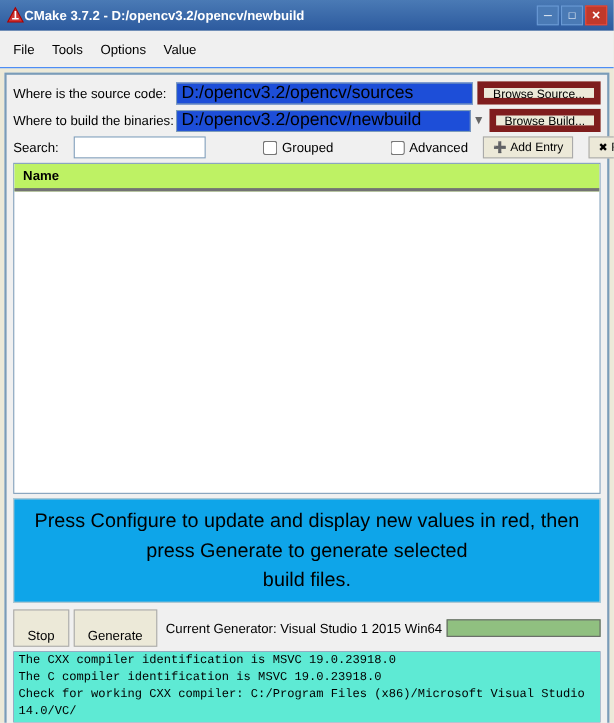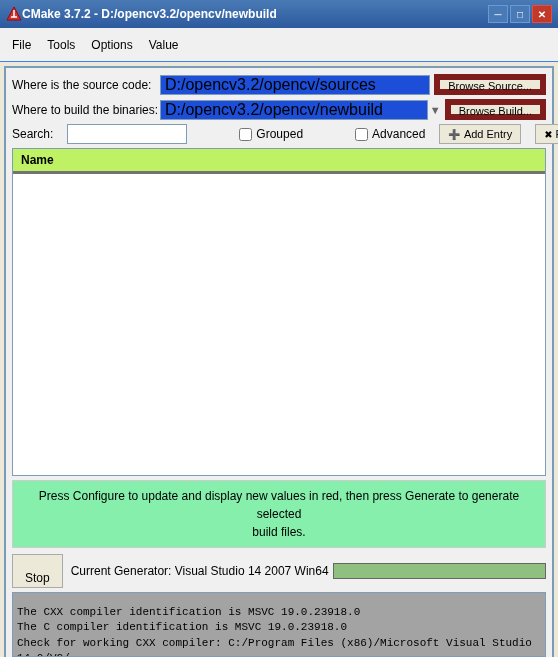--- a/index.html
+++ b/index.html
@@ -162,24 +162,24 @@
       font-size: 12px;
       font-weight: bold;
       padding: 2px 4px;
       color: #000;
     }
     .col-name { width: 230px; padding: 2px 4px; }
     .col-value { flex: 1; padding: 2px 4px; }
 
     
     .status-area {
-      background: #86efac;
+      background: #0ea5e9;
       border: 1px solid #ccc;
       padding: 6px 8px;
-      font-size: 12px;
+      font-size: 18px;
       color: #000;
       text-align: center;
       margin-bottom: 6px;
       line-height: 1.5;
     }
 
     
     .bottom-bar {
       display: flex;
       align-items: center;
@@ -202,25 +202,25 @@
     .generator-bar {
       flex: 1;
       height: 16px;
       background: #90c080;
       border: 1px solid #666;
     }
 
     
     .log-area {
       border: 1px solid #7f9db9;
-      background: #a3a3a3;
+      background: #5eead4;
       flex-shrink: 0;
       height: 65px;
       overflow-y: auto;
-      padding: 12px 4px;
+      padding: 1px 4px;
       font-family: 'Courier New', monospace;
       font-size: 11px;
       color: #000;
       line-height: 1.4;
     }
 
     
     .cmake-icon {
       width: 16px;
       height: 16px;
@@ -296,21 +296,22 @@
 
   </div>
 
   <div class="status-area">
     <span>Press Configure to update and display new values in red, then press Generate to generate selected</span><br>
     <span>build files.</span>
   </div>
 
   <div class="bottom-bar">
     <button class="bottom-btn">Stop</button>
-    <span class="generator-label">Current Generator: Visual Studio 14 2007 Win64</span>
+    <button class="bottom-btn">Generate</button>
+    <span class="generator-label">Current Generator: Visual Studio 1 2015 Win64</span>
     <div class="generator-bar"></div>
   </div>
 
   <div class="log-area">
     <div>The CXX compiler identification is MSVC 19.0.23918.0</div>
     <div>The C compiler identification is MSVC 19.0.23918.0</div>
     <div>Check for working CXX compiler: C:/Program Files (x86)/Microsoft Visual Studio 14.0/VC/</div>
   </div>
 
 </div>

